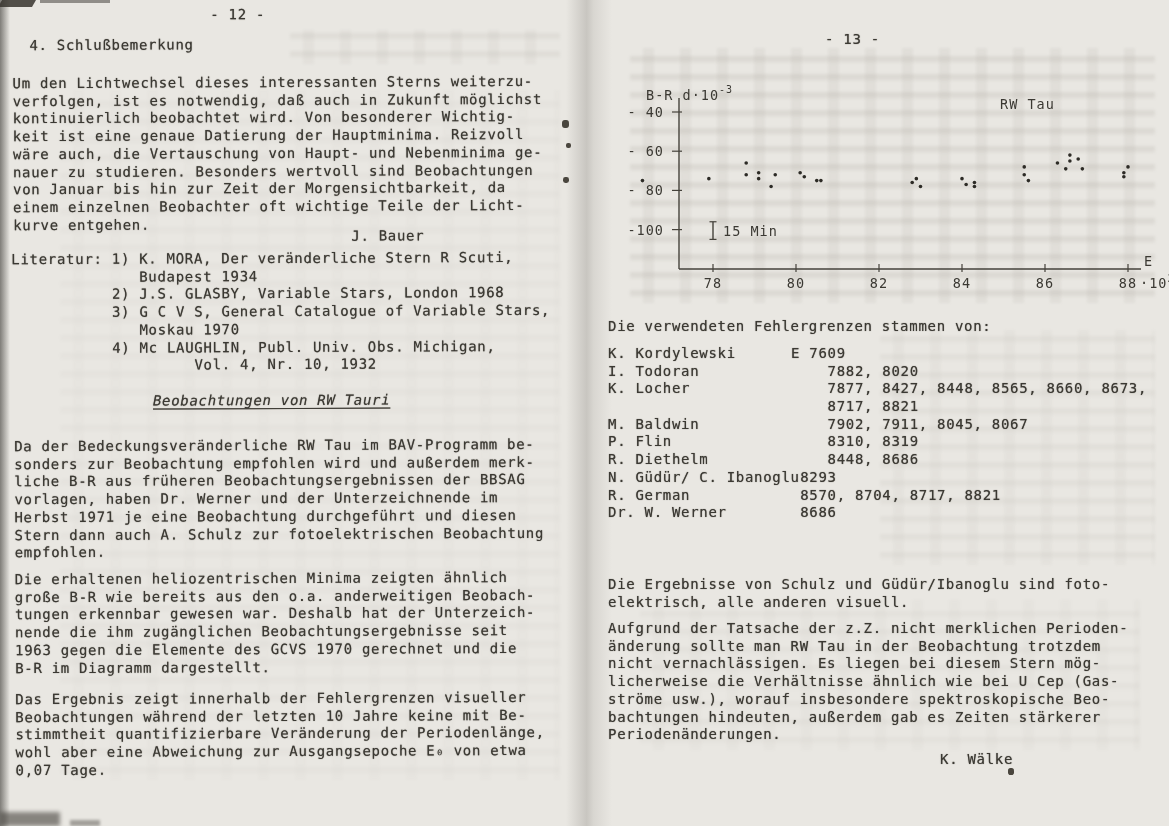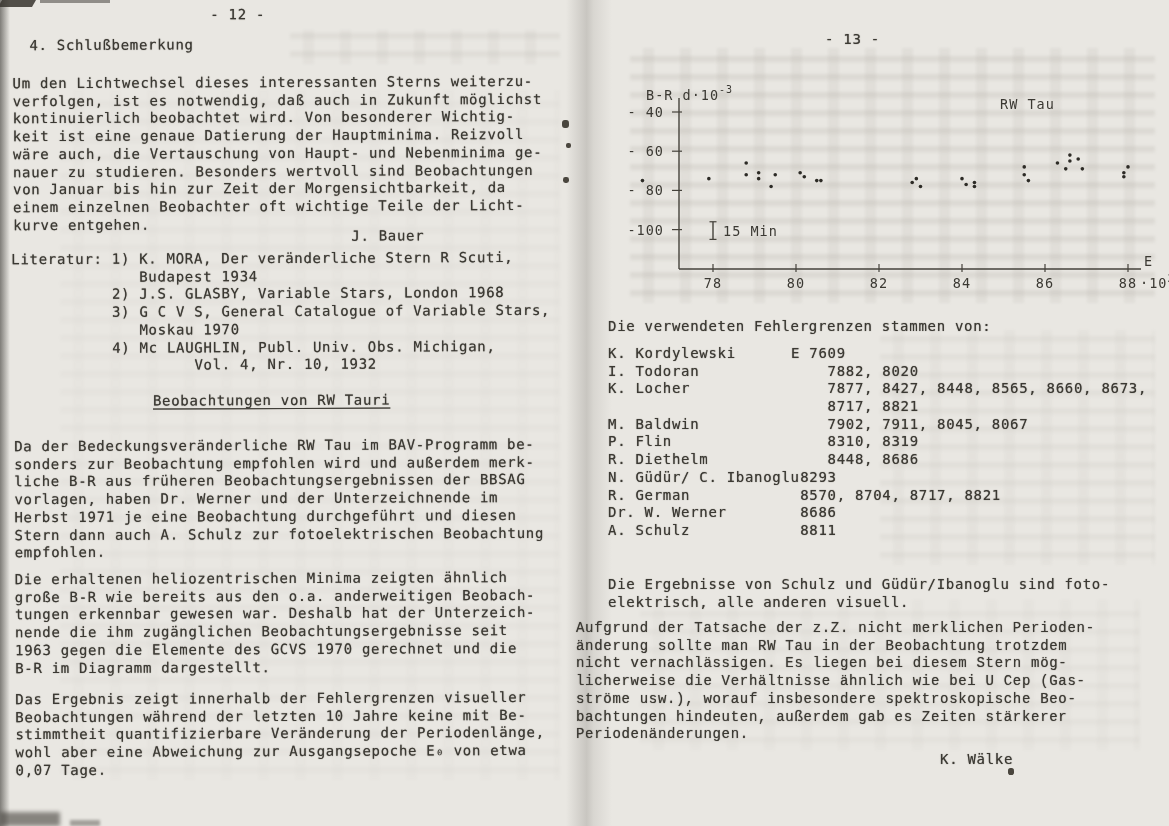--- a/index.html
+++ b/index.html
@@ -10,21 +10,21 @@
     font-family:"DejaVu Sans Mono", monospace;
   }
   
   .tw {
     position:absolute; white-space:pre;
     font-size:14px; line-height:17.7px; letter-spacing:0.7px;
     color:#3b3933;
     text-shadow:0 0 1px rgba(58,54,46,0.75);
   }
   .pagenum { text-align:left; width:80px; }
-  .underlined { text-decoration:underline; text-underline-offset:3px; }
+  .underlined { text-decoration:underline; text-underline-offset:3px;font-style:italic; }
   .sig { }
   
   #observers { position:absolute; left:608px; top:344px; }
   .obs-row { height:17.7px; line-height:17.7px; white-space:pre; }
   .obs-row span { display:inline-block; white-space:pre;
     font-size:14px; letter-spacing:0.7px; color:#3b3933;
     text-shadow:0 0 1px rgba(58,54,46,0.75); }
   .obs-name { width:183px; }
   
   #chart { position:absolute; left:592px; top:78px; pointer-events:none; }
@@ -179,24 +179,23 @@
     <div class="obs-row"><span class="obs-name">K. Kordylewski</span><span>E 7609</span></div>
     <div class="obs-row"><span class="obs-name">I. Todoran</span><span>    7882, 8020</span></div>
     <div class="obs-row"><span class="obs-name">K. Locher</span><span>    7877, 8427, 8448, 8565, 8660, 8673,</span></div>
     <div class="obs-row"><span class="obs-name"></span><span>    8717, 8821</span></div>
     <div class="obs-row"><span class="obs-name">M. Baldwin</span><span>    7902, 7911, 8045, 8067</span></div>
     <div class="obs-row"><span class="obs-name">P. Flin</span><span>    8310, 8319</span></div>
     <div class="obs-row"><span class="obs-name">R. Diethelm</span><span>    8448, 8686</span></div>
     <div class="obs-row"><span class="obs-name">N. Güdür/ C. Ibanoglu</span><span> 8293</span></div>
     <div class="obs-row"><span class="obs-name">R. German</span><span> 8570, 8704, 8717, 8821</span></div>
     <div class="obs-row"><span class="obs-name">Dr. W. Werner</span><span> 8686</span></div>
-    <div class="obs-row"><span class="obs-name">A. Schulz</span><span> 8811</span></div>
   </div>
 <div class="tw" style="left:608px; top:576px;">Die Ergebnisse von Schulz und Güdür/Ibanoglu sind foto-
 elektrisch, alle anderen visuell.</div>
-<div class="tw" style="left:576px; top:620px;font-family:Liberation Mono, monospace;">Aufgrund der Tatsache der z.Z. nicht merklichen Perioden-
+<div class="tw" style="left:608px; top:620px;">Aufgrund der Tatsache der z.Z. nicht merklichen Perioden-
 änderung sollte man RW Tau in der Beobachtung trotzdem
 nicht vernachlässigen. Es liegen bei diesem Stern mög-
 licherweise die Verhältnisse ähnlich wie bei U Cep (Gas-
 ströme usw.), worauf insbesondere spektroskopische Beo-
 bachtungen hindeuten, außerdem gab es Zeiten stärkerer
 Periodenänderungen.</div>
 <div class="tw sig" style="left:940px; top:751px;">K. Wälke</div>
 
 </body></html>

